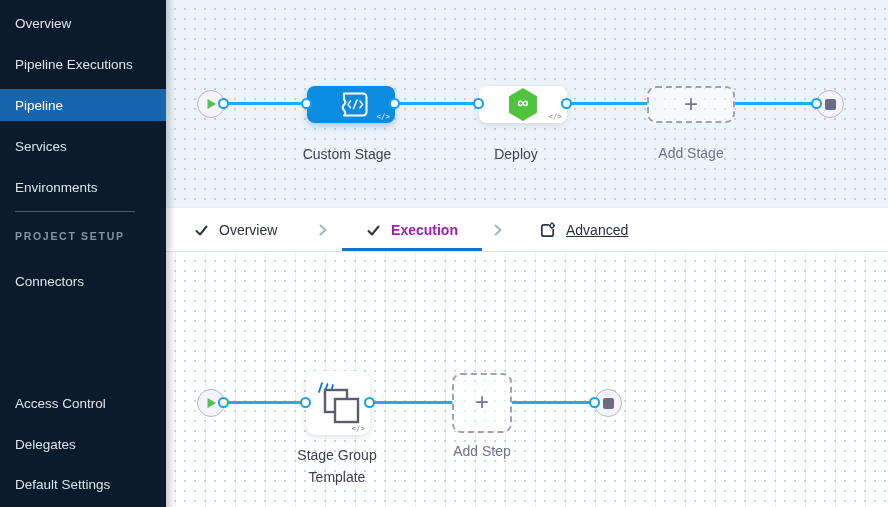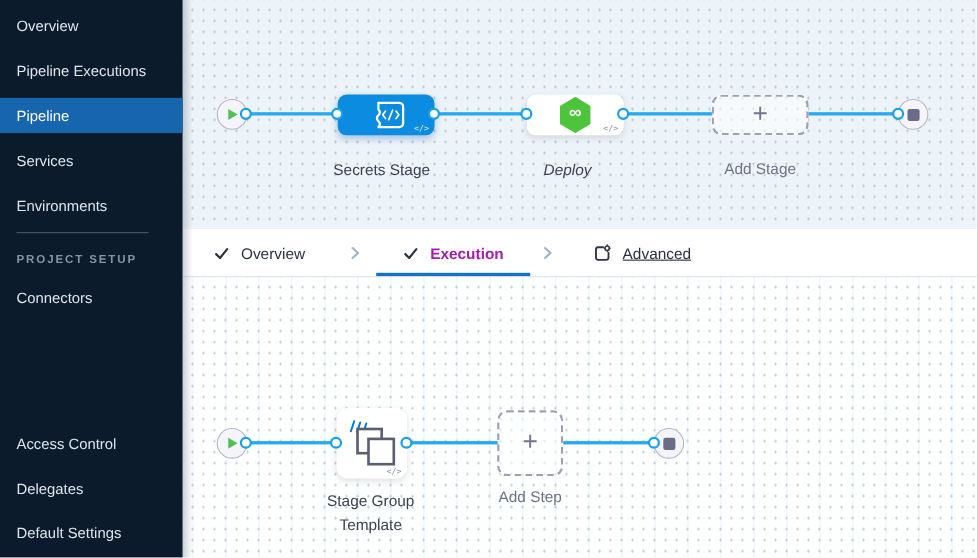--- a/index.html
+++ b/index.html
@@ -85,21 +85,21 @@
     <div class="nav-item" style="top:130px">
         <span>Services</span>
       </div>
     <div class="nav-item" style="top:171px">
         <span>Environments</span>
       </div>
 
     <div class="side-divider"></div>
     <div class="section-label">PROJECT SETUP</div>
 
-    <div class="nav-item" style="top:254px">
+    <div class="nav-item" style="top:265px">
         <span>Connectors</span>
       </div>
     <div class="nav-item" style="top:387px">
         <span>Access Control</span>
       </div>
     <div class="nav-item" style="top:428px">
         <span>Delegates</span>
       </div>
     <div class="nav-item" style="top:468px">
         <span>Default Settings</span>
@@ -143,22 +143,22 @@
 
       <div class="dashed-box" style="left:481px; top:86px; width:88px; height:37px;">
         <span class="plus-glyph">+</span>
       </div>
 
       <div class="cdot" style="left:645px; top:98px;"></div>
       <div class="endpoint" style="left:650px; top:90px;">
         <div class="stop-square"></div>
       </div>
 
-      <div class="node-label" style="left:125px; top:146px; width:112px;">Secrets Stage</div>
-      <div class="node-label" style="left:294px; top:146px; width:112px;font-style:italic;">Deploy</div>
+      <div class="node-label" style="left:125px; top:146px; width:112px;">Custom Stage</div>
+      <div class="node-label" style="left:294px; top:146px; width:112px;">Deploy</div>
       <div class="node-label faint" style="left:469px; top:145px; width:112px;">Add Stage</div>
     </div>
 
     <div class="tabbar">
       <div class="tab" style="left:28px;">
         <svg width="15" height="15" viewBox="0 0 15 15">
           <path d="M2.5 8l3.5 3.5L12.5 3.5" fill="none" stroke="#2e3542" stroke-width="2" stroke-linecap="round" stroke-linejoin="round"></path>
         </svg>
         <span class="tab-label">Overview</span>
       </div>

